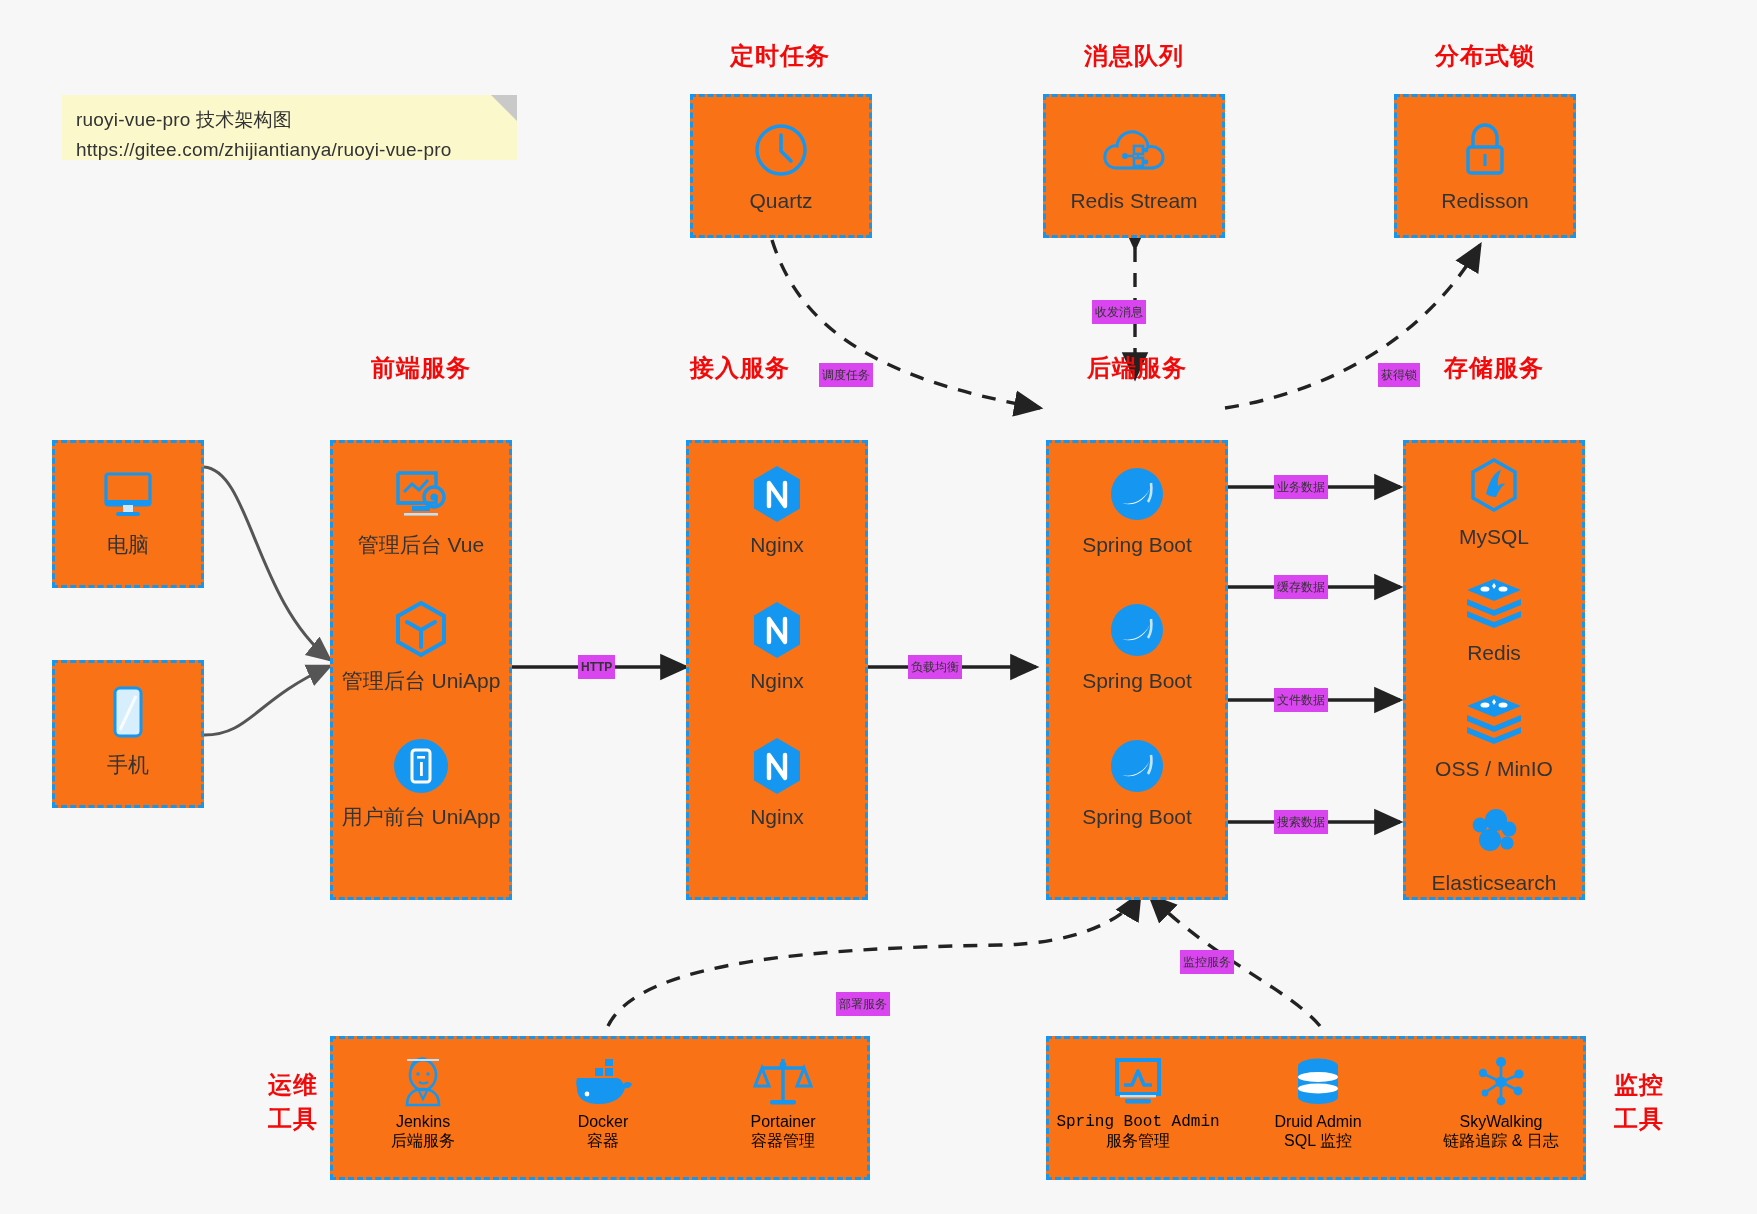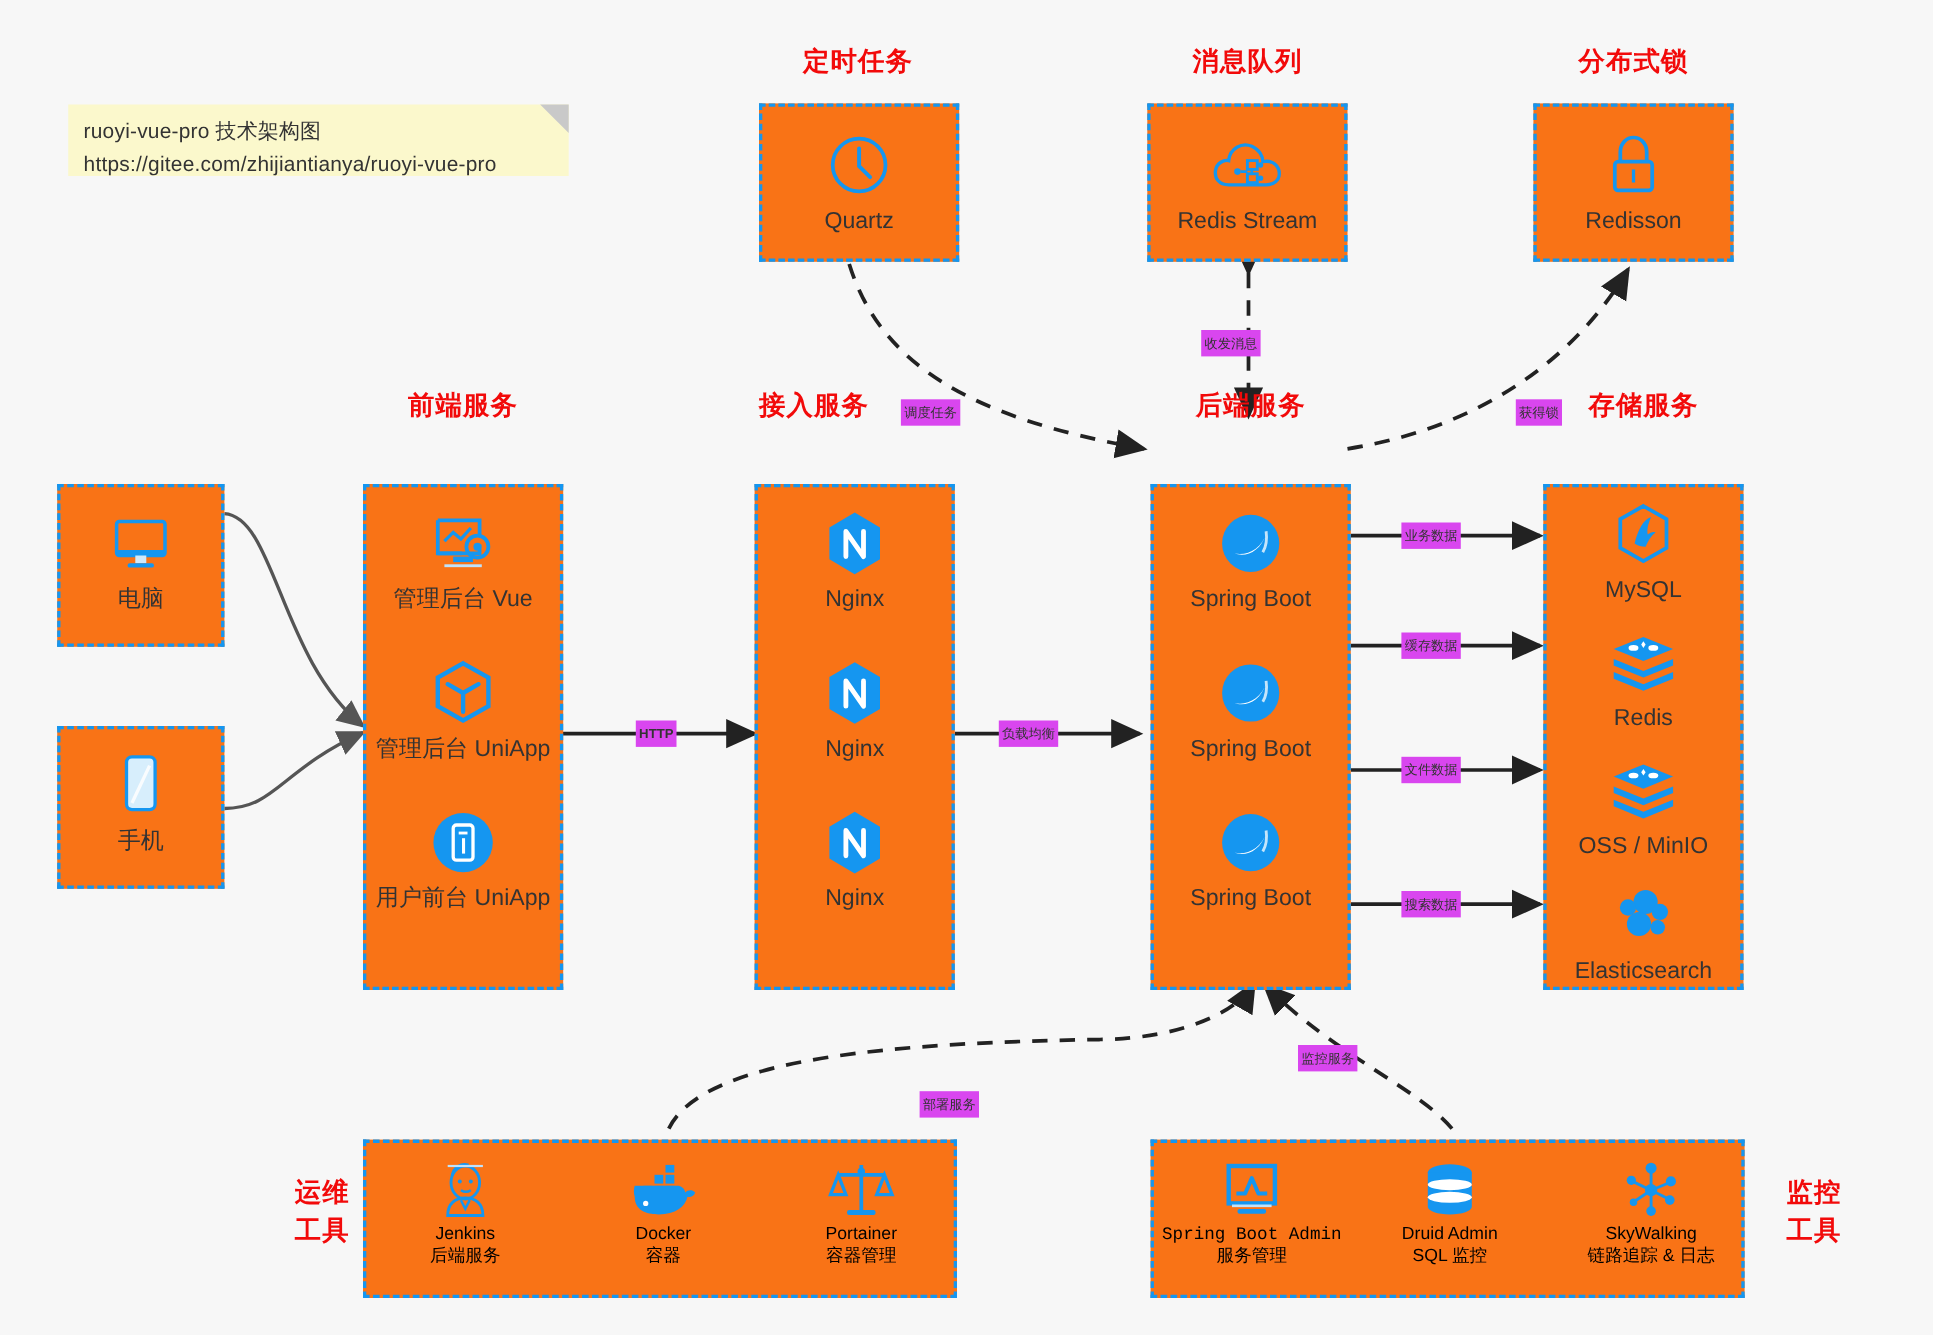--- a/index.html
+++ b/index.html
@@ -409,21 +409,21 @@
           <circle cx="11" cy="19" r="4.2" fill="#1596f0"></circle>
           <circle cx="47" cy="20" r="4.6" fill="#1596f0"></circle>
           <circle cx="13" cy="39" r="3.4" fill="#1596f0"></circle>
           <circle cx="46" cy="37" r="4.4" fill="#1596f0"></circle>
         </svg>
       </div>
       <div class="lbl">SkyWalking</div>
       <div class="lbl2">链路追踪 &amp; 日志</div>
     </div>
   </div>
-  <div class="grp-title side" style="left:1604px;top:1068px;width:70px;text-align:right;">
+  <div class="grp-title side" style="left:1604px;top:1068px;width:70px;">
     <div>监控</div>
     <div>工具</div>
   </div>
 
   <div class="edge-lbl" style="left:578px;top:655px;font-weight:bold;">HTTP</div>
   <div class="edge-lbl" style="left:908px;top:655px;">负载均衡</div>
   <div class="edge-lbl" style="left:819px;top:363px;">调度任务</div>
   <div class="edge-lbl" style="left:1092px;top:300px;">收发消息</div>
   <div class="edge-lbl" style="left:1378px;top:363px;">获得锁</div>
   <div class="edge-lbl" style="left:1274px;top:475px;">业务数据</div>

